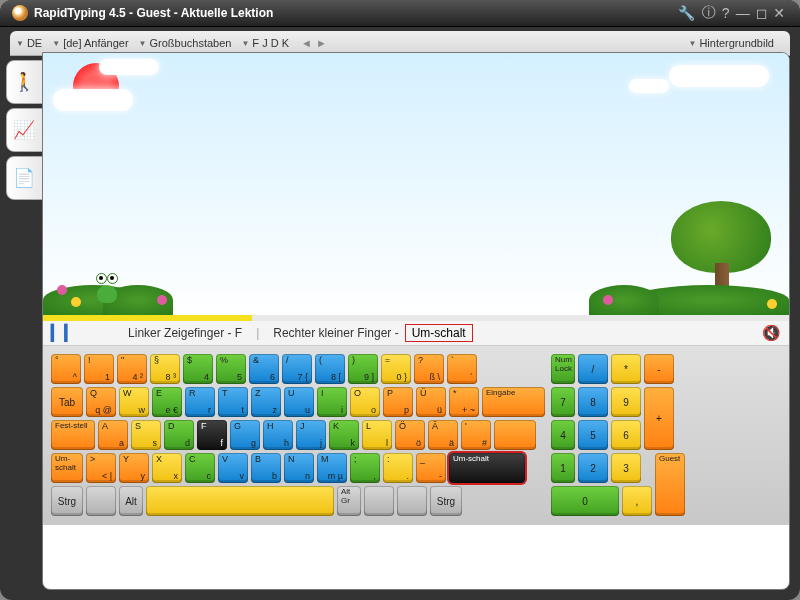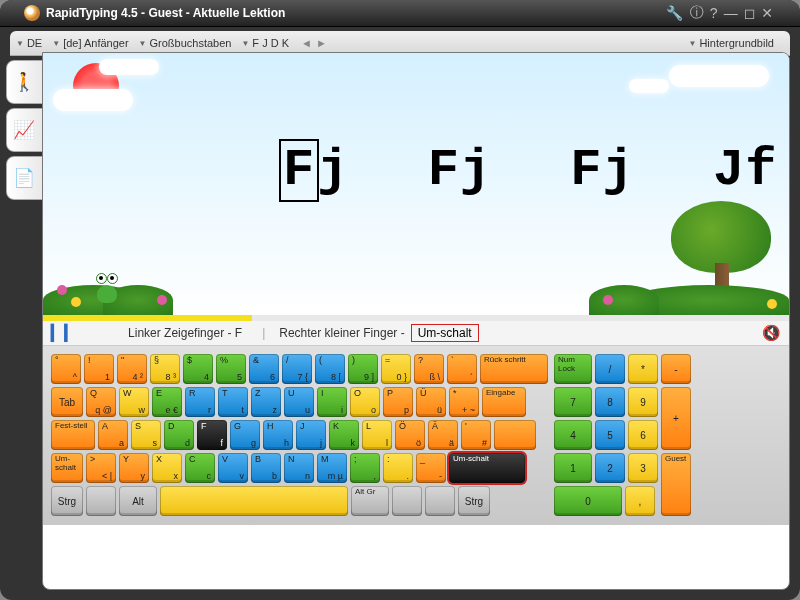--- a/index.html
+++ b/index.html
@@ -1,17 +1,17 @@
 <!DOCTYPE html>
 <html><head>
 <meta charset="utf-8">
 <style>
 html,body{margin:0;padding:0;font-family:Tahoma,Arial,sans-serif;font-size:11px;background:#888}
 .app{width:800px;height:600px;background:#333;position:relative;overflow:hidden;border-radius:12px}
-.titlebar{height:26px;background:linear-gradient(#555,#222);color:#fff;display:flex;align-items:center;padding:0 24px;border-bottom:1px solid #000}
+.titlebar{height:26px;background:linear-gradient(#555,#222);color:#fff;display:flex;align-items:center;padding:0 12px;border-bottom:1px solid #000}
 .titlebar .logo{width:16px;height:16px;background:radial-gradient(circle at 6px 6px,#fff 3px,#ffd080 4px,#c88030 8px);border-radius:50%;margin-right:6px}
 .titlebar .title{flex:1;font-weight:bold;font-size:12px}
 .titlebar .sysicon{color:#bbb;margin:0 3px;cursor:pointer;font-size:14px}
 .toolbar{height:24px;background:linear-gradient(#f0f0f0,#d8d8d8);display:flex;align-items:center;padding:0 6px;font-size:11px;color:#333;border-bottom:1px solid #aaa;margin:4px 10px 0;border-radius:6px 6px 0 0}
 .toolbar .item{margin-right:10px;cursor:pointer;display:flex;align-items:center}
 .toolbar .arrow{font-size:8px;margin-right:3px;color:#666}
 .toolbar .spacer{flex:1}
 .arrowbtn{margin:0 2px;color:#888;font-size:11px}
 .sidebar{position:absolute;left:6px;top:60px;width:36px}
 .sidebar .tab{width:36px;height:42px;background:linear-gradient(90deg,#fff,#e8e8e8);border:1px solid #aaa;border-radius:8px 0 0 8px;margin-bottom:4px;display:flex;align-items:center;justify-content:center;font-size:18px;color:#555;cursor:pointer}
@@ -42,36 +42,36 @@
 .f3{left:114px;bottom:10px;background:#e05aa0}
 .f4{right:176px;bottom:10px;background:#e05aa0}
 .f5{right:12px;bottom:6px;background:#ffd030}
 .typing{position:absolute;left:0;right:0;top:86px;height:70px;white-space:nowrap;font-family:"Courier New",monospace;font-weight:bold;font-size:52px;color:#000;padding-left:236px;letter-spacing:1px}
 .cursor{display:inline-block;border:2px solid #000;padding:0 2px;margin-right:-2px}
 .word{margin-right:46px}
 .progress{height:6px;background:#e8e8e8;position:relative}
 .progress .fill{position:absolute;left:0;top:0;bottom:0;width:28%;background:#f5e020}
 .hintbar{height:24px;display:flex;align-items:center;padding:0 8px;background:#f4f4f4;border-bottom:1px solid #ccc;font-size:12px;color:#333}
 .hintbar .pause{color:#2a6ac0;font-size:15px;margin-right:50px;letter-spacing:2px;cursor:pointer;font-weight:bold}
-.hintbar .hint1{margin-right:20px}
+.hintbar .hint1{margin-right:14px}
 .hintbar .sep{color:#aaa;margin-right:14px}
 .hintbar .hint2{margin-right:6px}
 .hintbar .hl{border:1px solid #d02020;padding:1px 6px;color:#000}
 .hintbar .spacer{flex:1}
 .hintbar .mute{color:#999;font-size:15px}
 .kbd{padding:8px 8px 6px;background:linear-gradient(#e0e0e0,#c8c8c8)}
 .kbd .wrap{display:flex;gap:6px}
 .kbd .mainblk{flex:0 0 auto}
 .kbd .numblk{flex:0 0 auto}
 .krow{display:flex;gap:3px;margin-bottom:3px}
 .key{height:30px;border-radius:4px;box-shadow:inset 0 0 0 1px rgba(0,0,0,.25),inset 0 -3px 0 rgba(0,0,0,.15);font-size:9px;color:#222;position:relative;display:flex;flex-direction:column;justify-content:space-between;padding:2px 4px;box-sizing:border-box;cursor:pointer}
 .key .tp{font-size:9px;line-height:1}
 .key .bt{font-size:9px;line-height:1;align-self:flex-end}
 .key.single{align-items:center;justify-content:center;font-size:10px}
-.w30{width:30px}.w38{width:38px}.w42{width:42px}.w46{width:32px}.w52{width:44px}.w56{width:44px}.w68{width:68px}.w76{width:76px}.w188{width:188px}
+.w30{width:30px}.w38{width:24px}.w42{width:42px}.w46{width:32px}.w52{width:63px}.w56{width:44px}.w68{width:68px}.w76{width:76px}.w188{width:188px}
 .or{background:linear-gradient(#ffb040,#ff8010)}
 .ye{background:linear-gradient(#ffe050,#f0c010)}
 .gr{background:linear-gradient(#70d040,#40a020)}
 .bl{background:linear-gradient(#50b0f0,#1080d0)}
 .gy{background:linear-gradient(#d8d8d8,#b0b0b0)}
 .bk{background:linear-gradient(#404040,#101010);color:#fff}
 .key.bk .tp,.key.bk .bt{color:#fff}
 .key.hlred{box-shadow:inset 0 0 0 1px rgba(0,0,0,.25),inset 0 -3px 0 rgba(0,0,0,.15),0 0 0 2px #d02020}
 .tall{height:63px}
 .slim{font-size:8px;line-height:1.1}
@@ -144,28 +144,20 @@
           <div class="eye e1"></div>
           <div class="eye e2"></div>
           <div class="body"></div>
         </div>
       <div class="flower f1"></div>
       <div class="flower f2"></div>
       <div class="flower f3"></div>
       <div class="flower f4"></div>
       <div class="flower f5"></div>
 
-      <div class="typing">
-        <span class="cursor">F</span><span>j</span>
-        <span class="word"></span>
-        <span class="word">Fj</span>
-        <span class="word">Fj</span>
-        <span class="word">Jf</span>
-        
-      </div>
     </div>
 
     <div class="progress">
       <div class="fill"></div>
     </div>
 
     <div class="hintbar">
       <span class="pause">▎▎</span>
       <span class="hint1">Linker Zeigefinger - F</span>
       <span class="sep">|</span>
@@ -224,21 +216,20 @@
                 <div class="bt">0 }</div>
               </div>
               <div class="key or w30">
                 <div class="tp">?</div>
                 <div class="bt">ß \</div>
               </div>
               <div class="key or w30">
                 <div class="tp">`</div>
                 <div class="bt">´</div>
               </div>
-              <div class="key or w68 slim">Rück schritt</div>
             </div>
             <div class="krow">
               <div class="key or w46 single">Tab</div>
               <div class="key or w30">
                 <div class="tp">Q</div>
                 <div class="bt">q @</div>
               </div>
               <div class="key ye w30">
                 <div class="tp">W</div>
                 <div class="bt">w</div>

